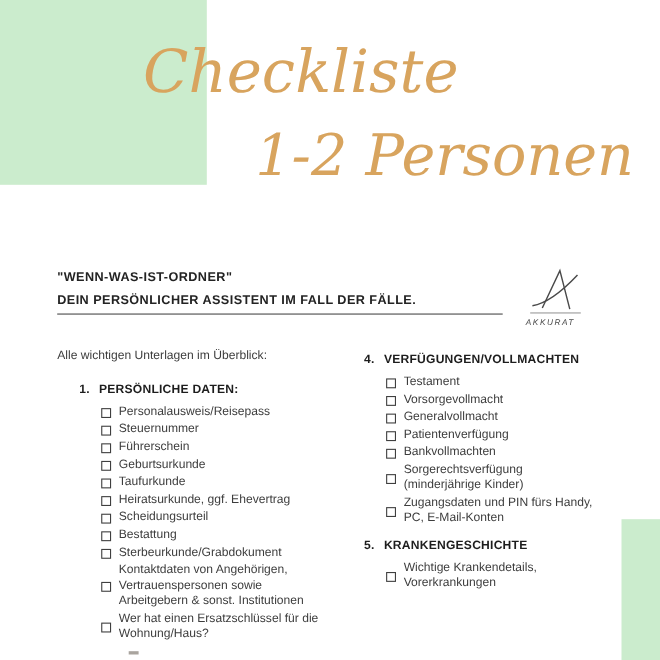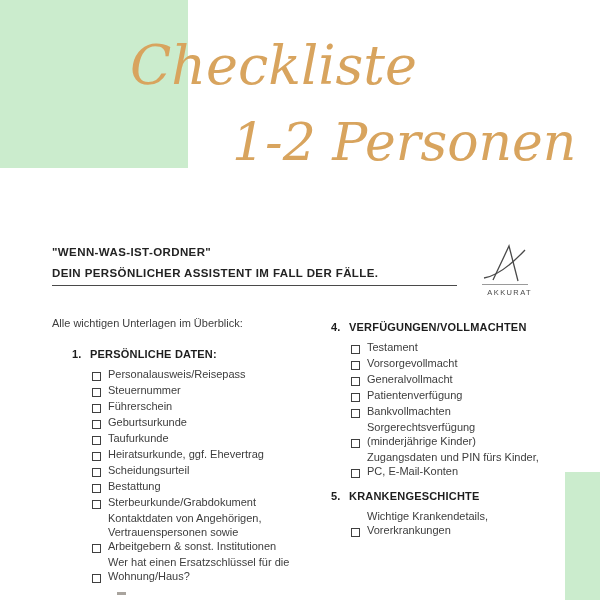--- a/index.html
+++ b/index.html
@@ -19,36 +19,36 @@
   #script2 { left:232px; top:112px; font-size:52px; }
 
   
   .hdr-line { position:absolute; left:52px; font-size:11.5px; font-weight:bold;
               letter-spacing:.4px; color:#232323; }
   #hdr-line1 { top:246px; }
   #hdr-line2 { top:267px; }
   #hdr-rule { position:absolute; left:52px; top:285px; width:405px; height:1px; background:#4a4a4a; }
 
   
-  .logo { position:absolute; left:478px; top:243px; width:54px; text-align:right; }
+  .logo { position:absolute; left:478px; top:243px; width:54px; text-align:left;font-style:italic; }
   .logo svg { display:block; margin:0 auto; }
   .logo-rule { width:46px; height:1px; background:#9a9a9a; margin:1px auto 0 auto; }
   .logo-text { font-size:7.5px; letter-spacing:1.4px; color:#4a4a4a; margin-top:3px; }
 
   
   .intro { position:absolute; left:52px; top:317px; font-size:11px; color:#3d3d3d; }
   .col { position:absolute; width:236px; }
   #col-left  { left:72px;  top:347px; }
   #col-right { left:331px; top:320px; }
 
   .section { margin-bottom:11px; }
   .section-header { display:flex; font-size:11px; font-weight:bold;
                     letter-spacing:.2px; color:#1d1d1d; line-height:14px; margin-bottom:6px; }
   .section-number { width:18px; flex:0 0 18px; }
-  .item { display:flex; align-items:flex-end; margin-left:20px; margin-bottom:2px;
+  .item { display:flex; align-items:center; margin-left:20px; margin-bottom:2px;
           font-size:11px; color:#3d3d3d; line-height:14px; }
   .checkbox { flex:0 0 9px; width:9px; height:9px; border:1.4px solid #3f3f3f;
               margin-right:7px; margin-top:2px; background:#fff; }
   .item-label { white-space:pre-line; }
 
   
   #fragment { position:absolute; left:117px; top:592px; width:9px; height:3px; background:#a9a49e; }
 </style>
 </head>
 <body>
@@ -157,21 +157,21 @@
           <span class="checkbox"></span>
           <span class="item-label">Bankvollmachten</span>
         </div>
         <div class="item">
           <span class="checkbox"></span>
           <span class="item-label">Sorgerechtsverfügung
 (minderjährige Kinder)</span>
         </div>
         <div class="item">
           <span class="checkbox"></span>
-          <span class="item-label">Zugangsdaten und PIN fürs Kinder,
+          <span class="item-label">Zugangsdaten und PIN fürs Handy,
 PC, E-Mail-Konten</span>
         </div>
       </div>
       <div class="section">
         <div class="section-header">
           <span class="section-number">5.</span>
           <span>KRANKENGESCHICHTE</span>
         </div>
         <div class="item">
           <span class="checkbox"></span>

